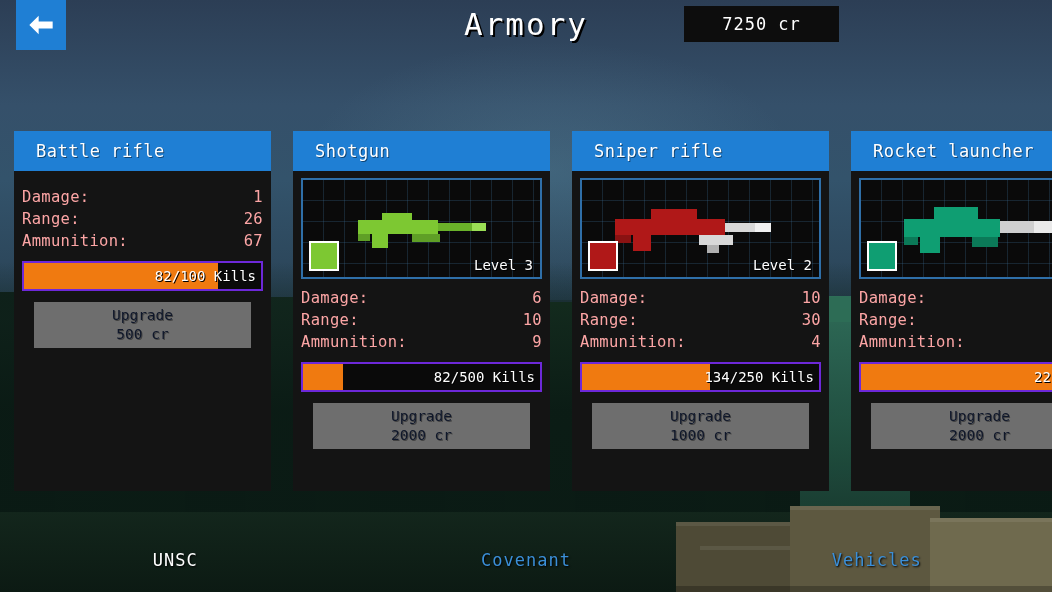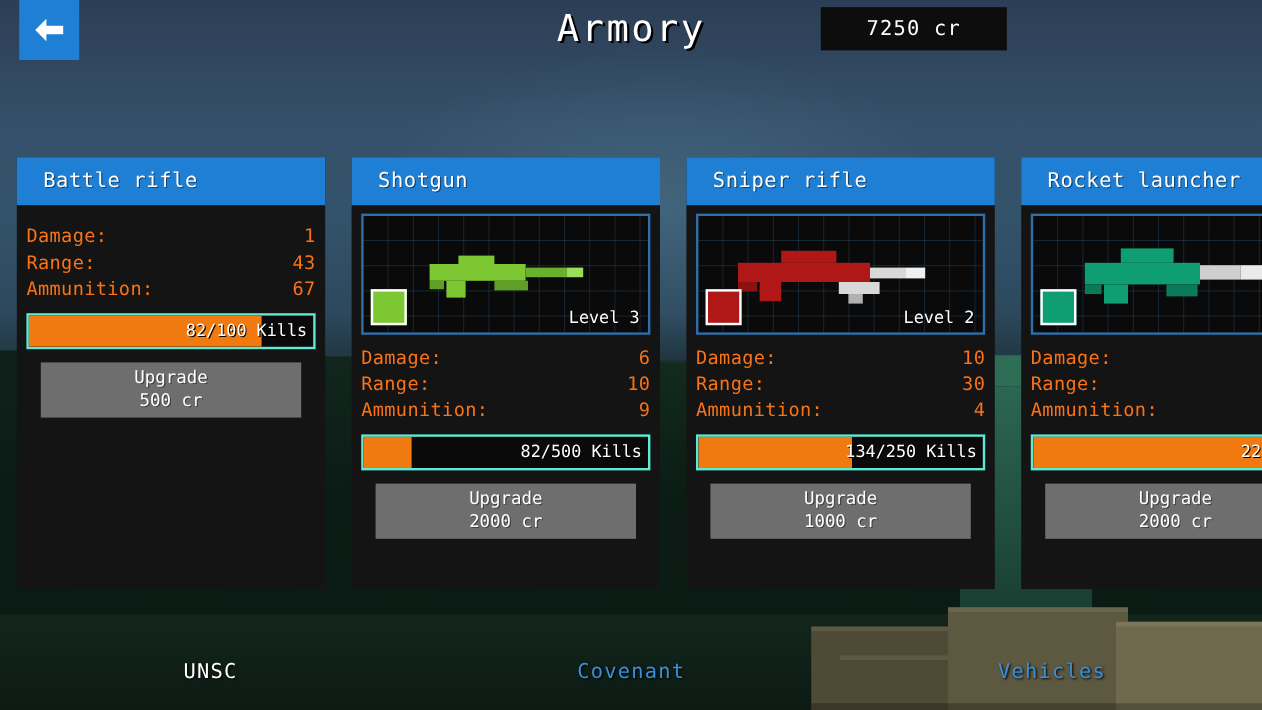--- a/index.html
+++ b/index.html
@@ -136,48 +136,48 @@
   .level {
     position: absolute; right: 7px; bottom: 4px;
     color: #ffffff; font-size: 14px;
     text-shadow: 1px 1px 0 #000;
   }
   .gun { position: absolute; left: 50%; top: 50%; transform: translate(-50%,-50%); }
 
   .stats { margin-top: 8px; }
   .stat {
     display: flex; justify-content: space-between;
-    color: #f97316; font-size: 15.5px;
+    color: #fca5a5; font-size: 15.5px;
     line-height: 22px;
     letter-spacing: 0.3px;
   }
   .bar-wrap {
     position: relative;
     margin-top: 9px;
     height: 30px;
     background: #0a0a0a;
-    border: 2px solid #5eead4;
+    border: 2px solid #6d28d9;
     overflow: hidden;
   }
   .bar-fill {
     position: absolute; left: 0; top: 0; bottom: 0;
     background: #f07a10;
   }
   .bar-label {
     position: absolute; right: 5px; top: 0; bottom: 0;
     display: flex; align-items: center;
     color: #ffffff; font-size: 14px;
     text-shadow: 1px 1px 0 #000;
     white-space: nowrap;
   }
   .upgrade {
     margin: 11px 12px 0 12px;
     height: 46px;
     background: #6e6e6e;
-    color: #ffffff;
+    color: #0f172a;
     font-size: 14.5px;
     display: flex; flex-direction: column;
     align-items: center; justify-content: center;
     line-height: 19px;
     cursor: pointer;
     text-shadow: 1px 1px 0 rgba(0,0,0,0.4);
   }
 
   
   .bottom-nav {
@@ -249,21 +249,21 @@
     <div class="card">
       <div class="card-title">Battle rifle</div>
       <div class="card-body">
         <div class="stats">
           <div class="stat">
             <span>Damage:</span>
             <span>1</span>
           </div>
           <div class="stat">
             <span>Range:</span>
-            <span>43</span>
+            <span>26</span>
           </div>
           <div class="stat">
             <span>Ammunition:</span>
             <span>67</span>
           </div>
         </div>
         <div class="bar-wrap">
           <div class="bar-fill" style="width:82%"></div>
           <div class="bar-label">82/100 Kills</div>
         </div>

